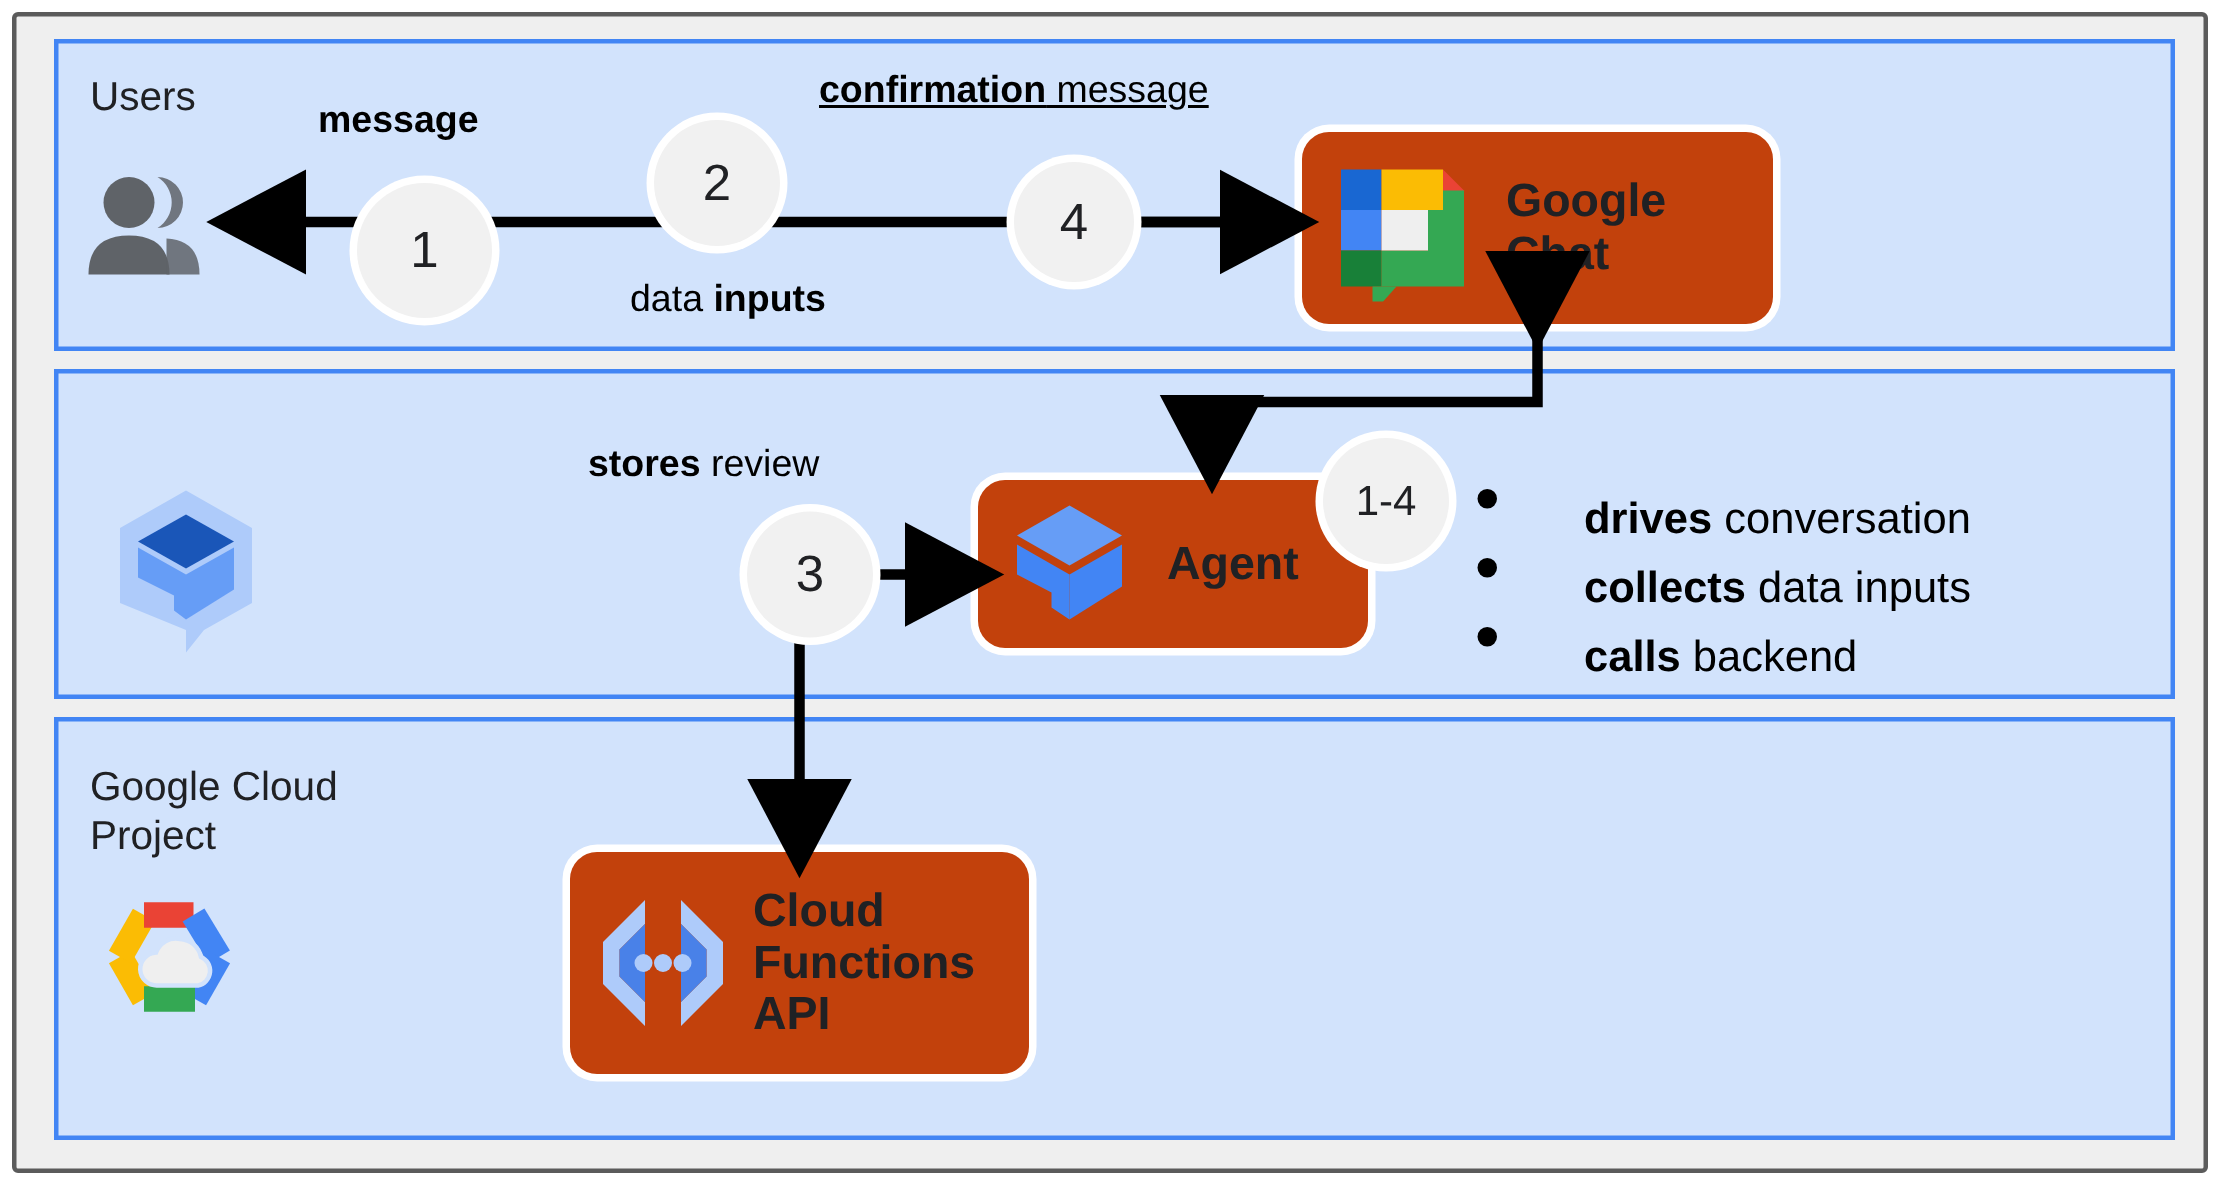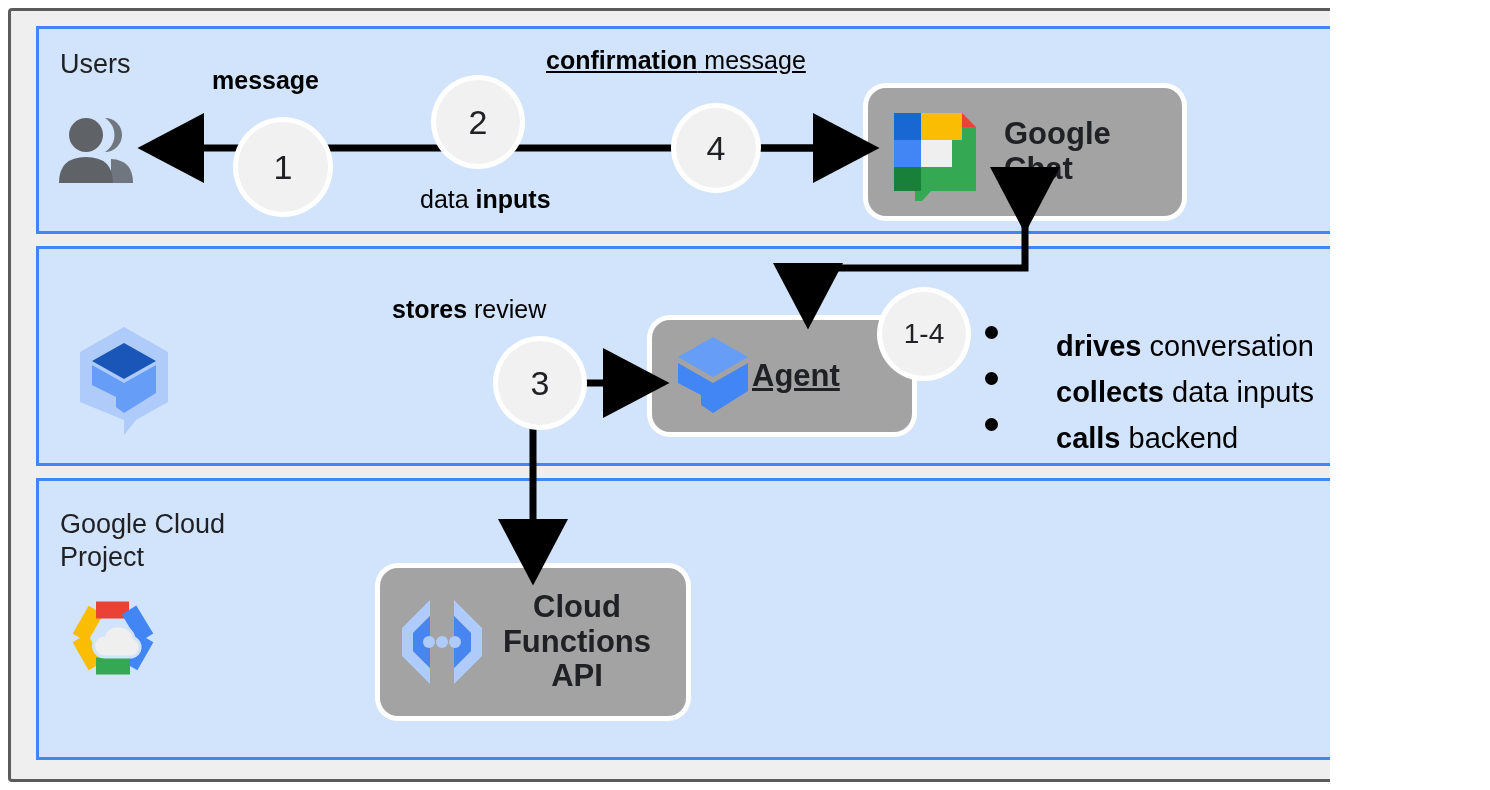--- a/index.html
+++ b/index.html
@@ -1,32 +1,32 @@
 <!DOCTYPE html>
 <html><head>
 <meta charset="utf-8">
 <style>
   html,body{margin:0;padding:0;background:#ffffff;}
   body{font-family:"Liberation Sans","DejaVu Sans",sans-serif;}
-  #stage{position:relative;width:1330px;height:790px;background:#ffffff;overflow:hidden;}
+  #stage{position:relative;width:1490px;height:790px;background:#ffffff;overflow:hidden;}
 
   
   #frame{position:absolute;left:8px;top:8px;width:1464px;height:774px;
          border:3px solid #5b5b5b;border-radius:4px;background:#efefef;box-sizing:border-box;}
 
   
   .lane{position:absolute;background:#d2e3fc;border:3px solid #4285f4;box-sizing:border-box;}
   #lane-users{left:36px;top:26px;width:1414px;height:208px;}
   #lane-dialogflow{left:36px;top:246px;width:1414px;height:220px;}
   #lane-gcp{left:36px;top:478px;width:1414px;height:282px;}
 
   .lane-title{position:absolute;color:#202124;font-size:27px;line-height:33px;font-weight:400;white-space:pre-line;}
 
   
-  .card{position:absolute;background:#a3a3a3;border-radius:18px;box-shadow:0 0 0 5px #ffffff;
+  .card{position:absolute;background:#c2410c;border-radius:18px;box-shadow:0 0 0 5px #ffffff;
         display:flex;align-items:center;box-sizing:border-box;}
   .card-label{color:#202124;font-weight:bold;line-height:1.12;}
 
   
   .step{position:absolute;background:#f1f1f1;border-radius:50%;box-shadow:0 0 0 5px #ffffff;
         display:flex;align-items:center;justify-content:center;
         color:#202124;font-size:34px;font-weight:400;z-index:6;}
 
   
   .flow-label{position:absolute;color:#000;font-size:25px;white-space:nowrap;z-index:7;}
@@ -128,34 +128,34 @@
       <div>Chat</div>
     </div>
   </div>
 
   <div class="card" id="card-agent" style="left:652px;top:320px;width:260px;height:112px;padding-left:22px;">
     <svg class="icon" width="78" height="86" viewBox="0 0 78 86">
       <path d="M39 4 L74 24 L39 44 L4 24 Z" fill="#669DF6"></path>
       <path d="M4 30 L39 50 L39 80 L27 72 L27 62 L4 50 Z" fill="#4285F4"></path>
       <path d="M39 50 L74 30 L74 58 L39 80 Z" fill="#4285F4"></path>
     </svg>
-    <div class="card-label" style="font-size:31px;text-decoration:underline;">Agent</div>
+    <div class="card-label" style="font-size:31px;margin-left:26px;">Agent</div>
   </div>
 
   <div class="card" id="card-functions" style="left:380px;top:568px;width:306px;height:148px;padding-left:16px;">
     <svg class="icon" width="92" height="100" viewBox="0 0 92 100">
       <path d="M34 8 L34 24 L17 41 L17 59 L34 76 L34 92 L6 64 L6 36 Z" fill="#AECBFA"></path>
       <path d="M17 41 L34 24 L34 76 L17 59 Z" fill="#4285F4" opacity="0.95"></path>
       <path d="M58 8 L58 24 L75 41 L75 59 L58 76 L58 92 L86 64 L86 36 Z" fill="#AECBFA"></path>
       <path d="M75 41 L58 24 L58 76 L75 59 Z" fill="#4285F4" opacity="0.95"></path>
       <circle cx="33" cy="50" r="6" fill="#AECBFA"></circle>
       <circle cx="46" cy="50" r="6" fill="#AECBFA"></circle>
       <circle cx="59" cy="50" r="6" fill="#AECBFA"></circle>
     </svg>
-    <div class="card-label" style="font-size:31px;margin-left:14px;text-align:center;width:150px;">
+    <div class="card-label" style="font-size:31px;margin-left:14px;text-align:left;width:150px;">
       <div>Cloud</div>
       <div>Functions</div>
       <div>API</div>
     </div>
   </div>
 
   <div class="step" style="left:238px;top:122px;width:90px;height:90px;">1</div>
   <div class="step" style="left:436px;top:80px;width:84px;height:84px;">2</div>
   <div class="step" style="left:498px;top:341px;width:84px;height:84px;">3</div>
   <div class="step" style="left:676px;top:108px;width:80px;height:80px;">4</div>

